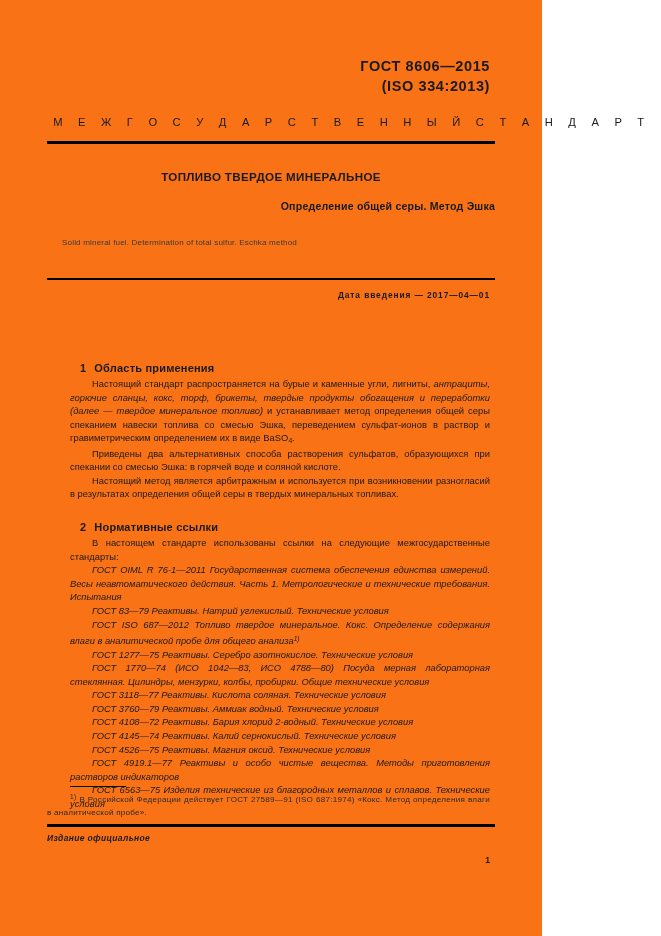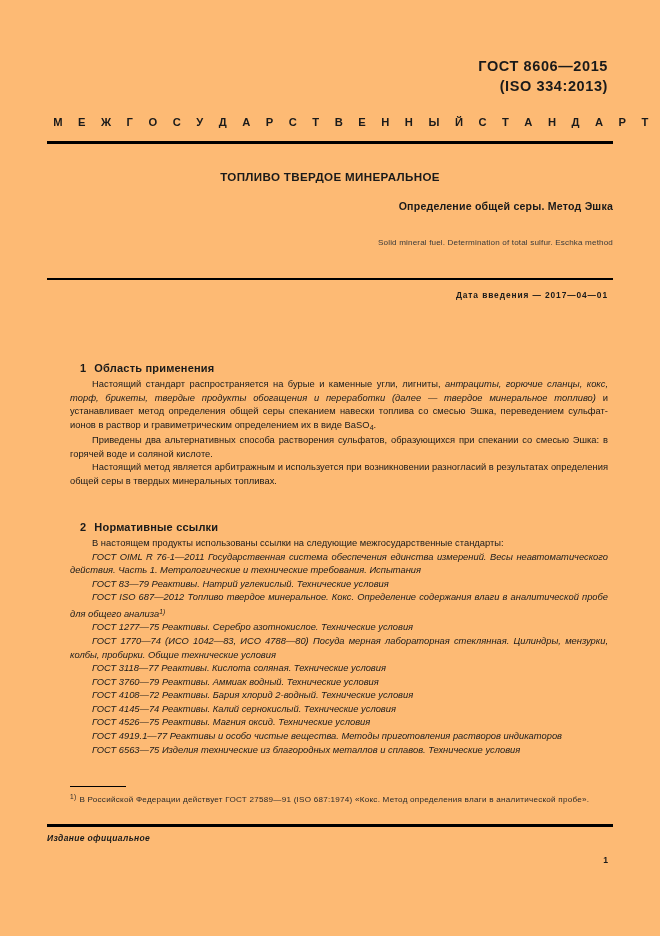--- a/index.html
+++ b/index.html
@@ -11,23 +11,23 @@
     width: 661px;
     height: 936px;
     position: relative;
     font-family: "Liberation Sans", sans-serif;
     color: #1a1a1a;
     overflow: hidden;
   }
   .page {
     position: absolute;
     left: 0; top: 0;
-    width: 660px;
+    width: 542px;
     height: 936px;
-    background: #fdba74;
+    background: #f97316;
   }
 
   
   .gost-code {
     position: absolute;
     right: 52px;
     top: 56px;
     text-align: right;
     font-size: 14.5px;
     font-weight: bold;
@@ -36,21 +36,21 @@
   }
   .gost-code div { white-space: nowrap; }
 
   .interstate {
     position: absolute;
     left: 47px;
     right: 47px;
     top: 116px;
     text-align: right;
     font-size: 11.2px;
-    font-weight: bold;
+    font-weight: normal;
     letter-spacing: 6.2px;
     text-indent: 6.2px;
     white-space: nowrap;
   }
   .rule-thick {
     position: absolute;
     left: 47px;
     right: 47px;
     height: 3px;
     background: #000;
@@ -81,21 +81,21 @@
     top: 200px;
     text-align: right;
     font-size: 10.6px;
     font-weight: bold;
     letter-spacing: 0.2px;
   }
   .title-en {
     position: absolute;
     left: 62px; right: 47px;
     top: 238px;
-    text-align: right;
+    text-align: left;
     font-size: 8.1px;
     color: #3a3a3a;
     letter-spacing: 0.15px;
   }
   .date-line {
     position: absolute;
     right: 52px;
     top: 290px;
     font-size: 8.4px;
     font-weight: bold;
@@ -204,21 +204,21 @@
     <p class="para"><span>Настоящий стандарт распространяется на бурые и каменные угли, лигниты, </span><span class="i">антрациты, горючие сланцы, кокс, торф, брикеты, твердые продукты обогащения и переработки (далее — твердое минеральное топливо)</span><span> и устанавливает метод определения общей серы спеканием навески топлива со смесью Эшка, переведением сульфат-ионов в раствор и гравиметрическим определением их в виде BaSO</span><sub>4</sub><span>.</span></p>
     <p class="para">Приведены два альтернативных способа растворения сульфатов, образующихся при спекании со смесью Эшка: в горячей воде и соляной кислоте.</p>
     <p class="para">Настоящий метод является арбитражным и используется при возникновении разногласий в результатах определения общей серы в твердых минеральных топливах.</p>
   </div>
 
   <h2 class="section" id="sec2-head">
     <span class="num">2</span><span>Нормативные ссылки</span>
   </h2>
 
   <div id="sec2-body">
-    <p class="para">В настоящем продукты использованы ссылки на следующие межгосударственные стандарты:</p>
+    <p class="para">В настоящем стандарте использованы ссылки на следующие межгосударственные стандарты:</p>
 
     <p class="ref-line"><span class="lead">ГОСТ OIML R 76-1—2011</span> <span>Государственная система обеспечения единства измерений. Весы неавтоматического действия. Часть 1. Метрологические и технические требования. Испытания</span></p>
 
     <p class="ref-line"><span class="lead">ГОСТ 83—79</span> <span>Реактивы. Натрий углекислый. Технические условия</span></p>
 
     <p class="ref-line"><span class="lead">ГОСТ ISO 687—2012</span> <span>Топливо твердое минеральное. Кокс. Определение содержания влаги в аналитической пробе для общего анализа</span><sup>1)</sup></p>
 
     <p class="ref-line"><span class="lead">ГОСТ 1277—75</span> <span>Реактивы. Серебро азотнокислое. Технические условия</span></p>
 
     <p class="ref-line"><span class="lead">ГОСТ 1770—74 (ИСО 1042—83, ИСО 4788—80)</span> <span>Посуда мерная лабораторная стеклянная. Цилиндры, мензурки, колбы, пробирки. Общие технические условия</span></p>

